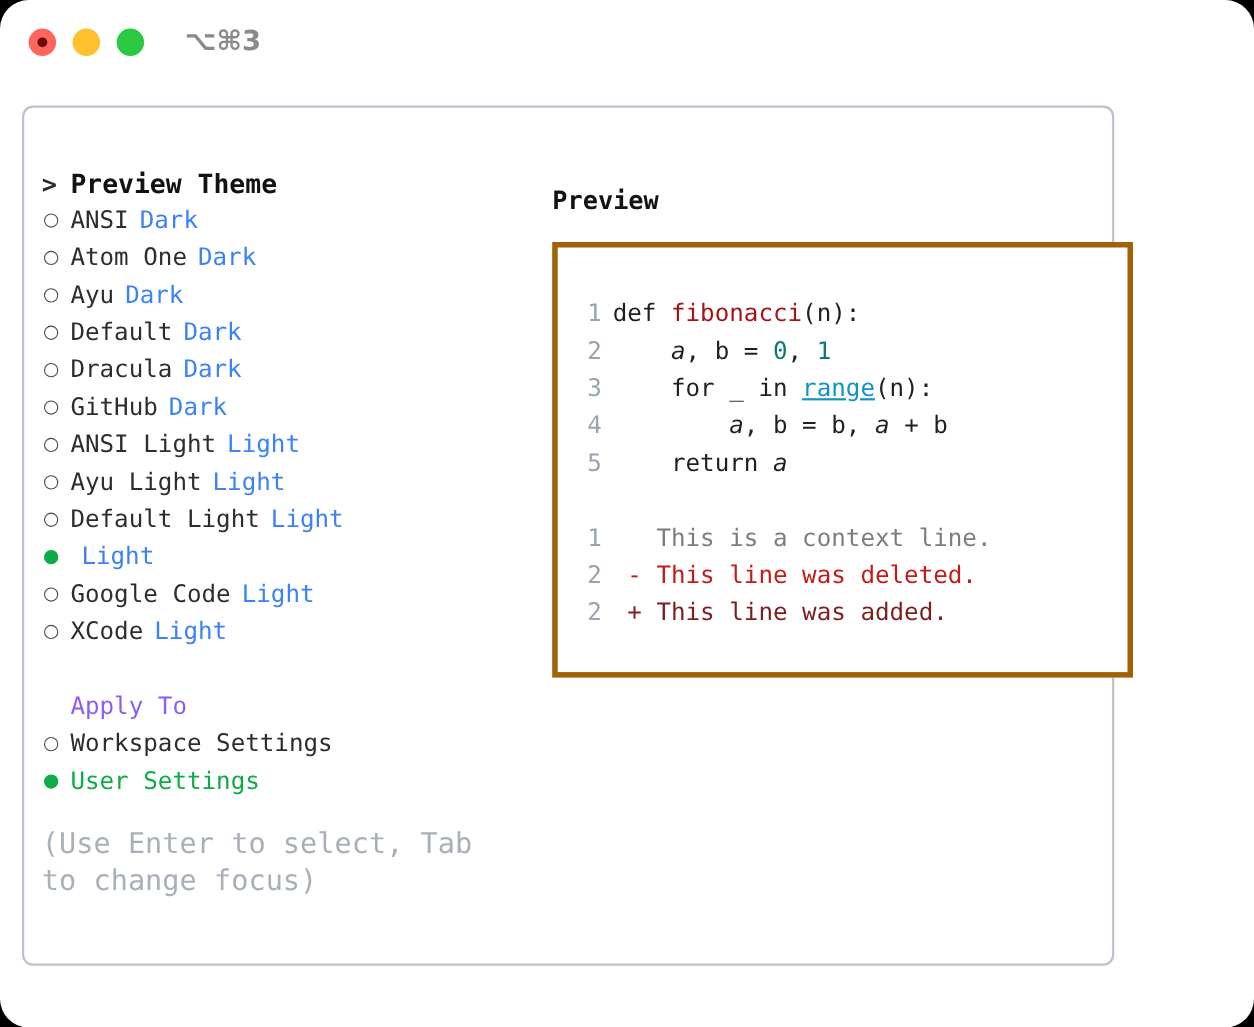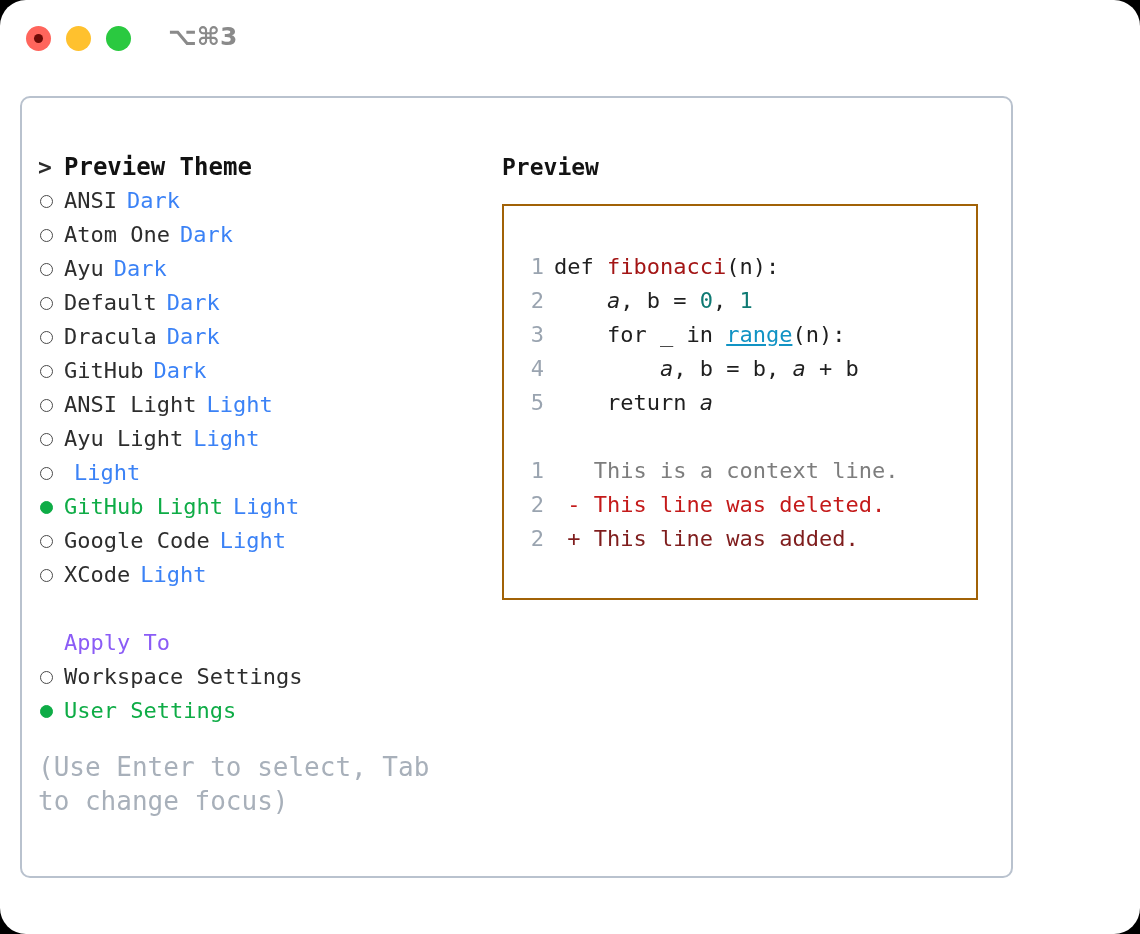--- a/index.html
+++ b/index.html
@@ -148,34 +148,34 @@
     line-height: 34px;
     color: #a8b0ba;
     width: 410px;
     white-space: normal;
   }
 
   
   .right-col {
     position: absolute;
     left: 480px;
-    top: 52px;
+    top: 68px;
     width: 490px;
   }
   .preview-title {
     font-size: 23px;
     font-weight: bold;
     color: #131313;
     line-height: 34px;
     margin-bottom: 20px;
   }
   .preview-box {
-    width: 476px;
+    width: 528px;
     height: 396px;
-    border: 2px solid #a16207;
+    border: 5px solid #a16207;
     box-sizing: border-box;
     background: #ffffff;
     position: relative;
   }
   .code {
     position: absolute;
     left: 18px;
     top: 44px;
     font-size: 22px;
     line-height: 34px;
@@ -259,25 +259,25 @@
             <span class="label">ANSI Light</span>
             <span class="badge">Light</span>
           </div>
           <div class="row">
             <span class="marker-dot"></span>
             <span class="label">Ayu Light</span>
             <span class="badge">Light</span>
           </div>
           <div class="row">
             <span class="marker-dot"></span>
+            <span class="label">Default Light</span>
             <span class="badge">Light</span>
           </div>
           <div class="row">
             <span class="marker-dot filled"></span>
-            <span class="label sel">GitHub Light</span>
             <span class="badge">Light</span>
           </div>
           <div class="row">
             <span class="marker-dot"></span>
             <span class="label">Google Code</span>
             <span class="badge">Light</span>
           </div>
           <div class="row">
             <span class="marker-dot"></span>
             <span class="label">XCode</span>

